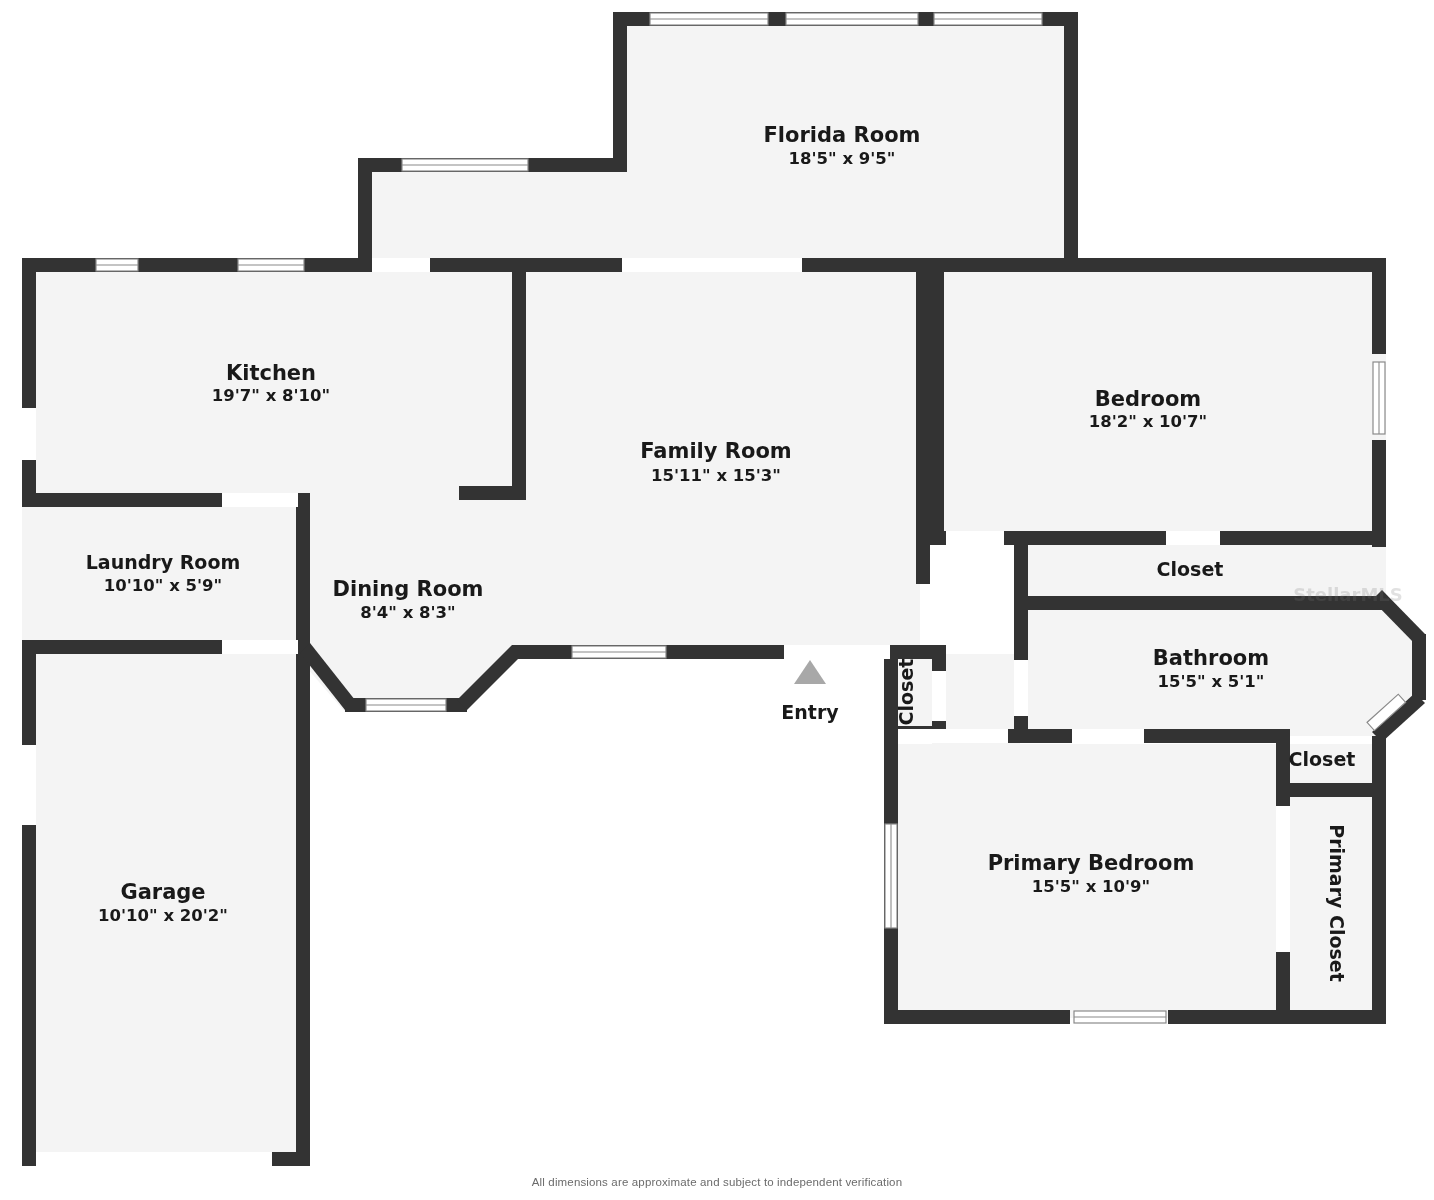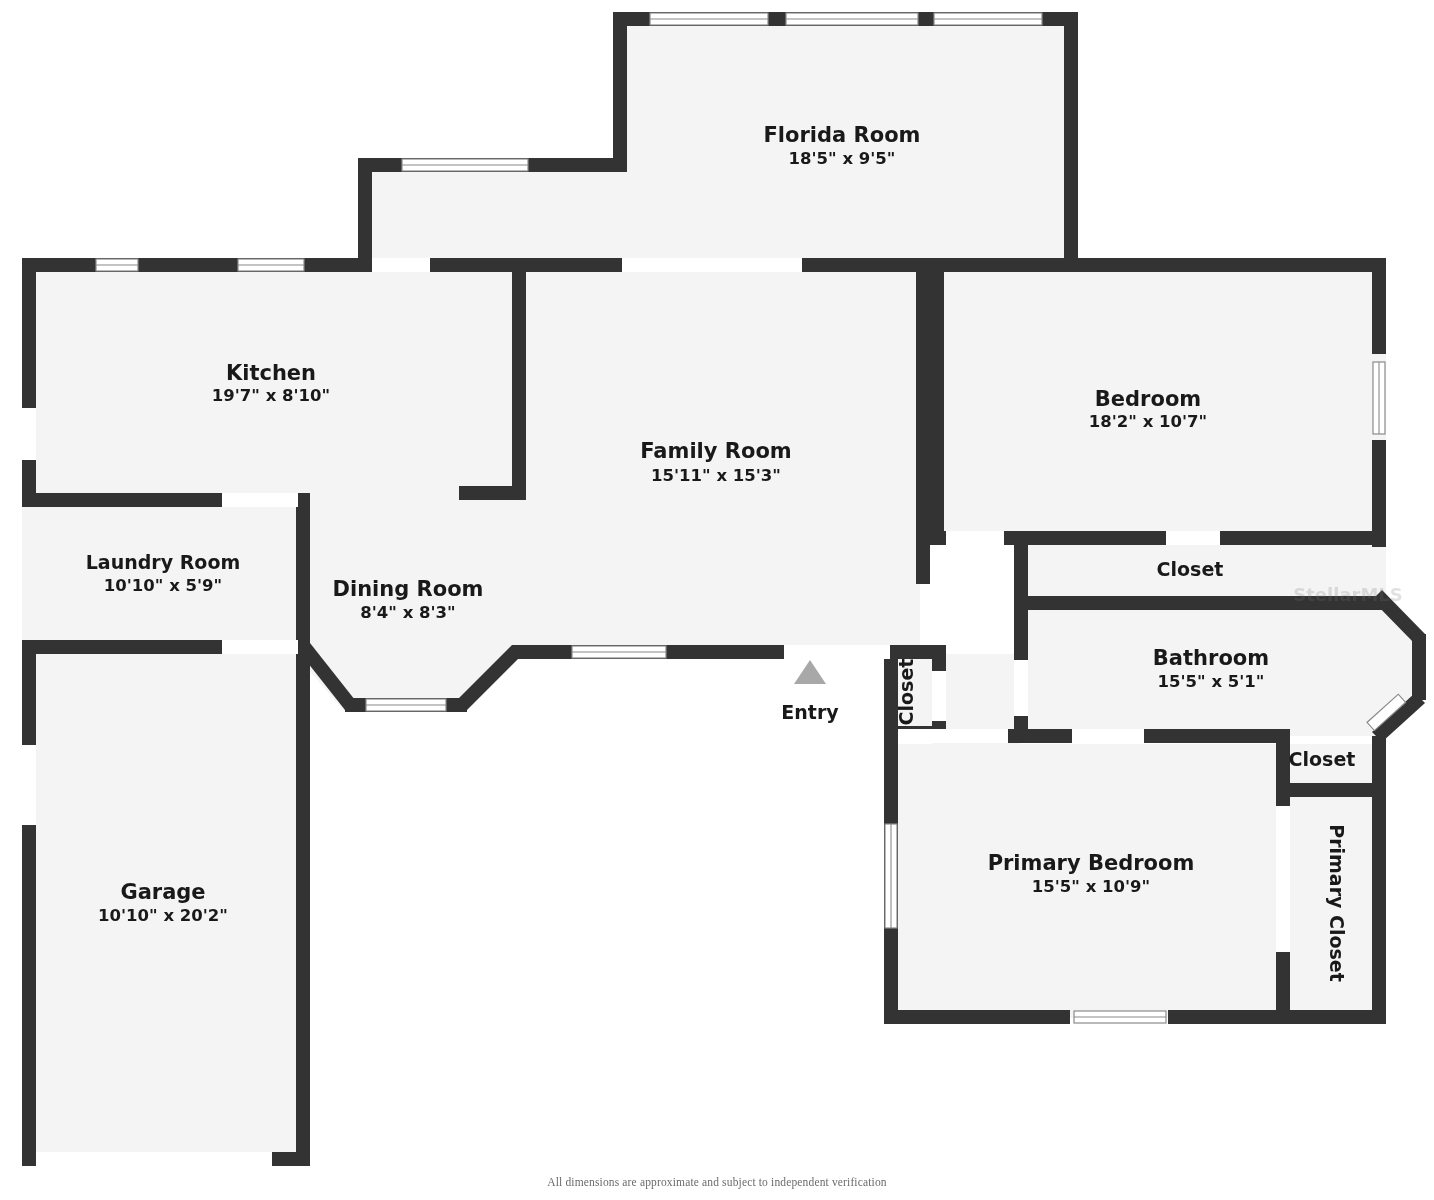--- a/index.html
+++ b/index.html
@@ -44,21 +44,21 @@
   .entry-label { font-size: 19px; }
 
   .footer-note {
     position: absolute;
     left: 0;
     right: 0;
     bottom: 12px;
     text-align: center;
     font-size: 11.5px;
     color: #6b6b6b;
-    font-family: Liberation Serif, serif;
+    font-family: Liberation Sans, sans-serif;
     letter-spacing: 0.15px;
   }
   .watermark {
     position: absolute;
     left: 1348px;
     top: 584px;
     transform: translateX(-50%);
     font-size: 18px;
     font-weight: bold;
     color: rgba(120,120,120,0.22);

